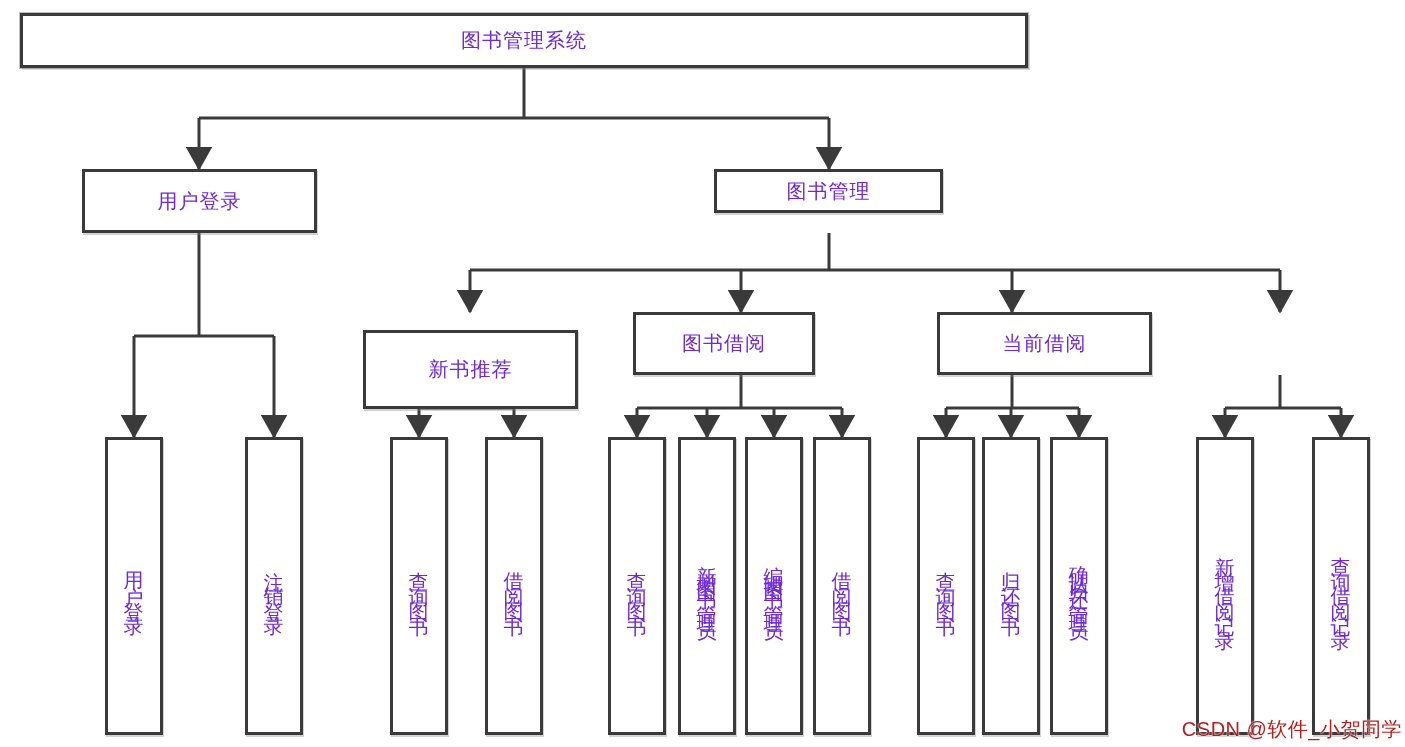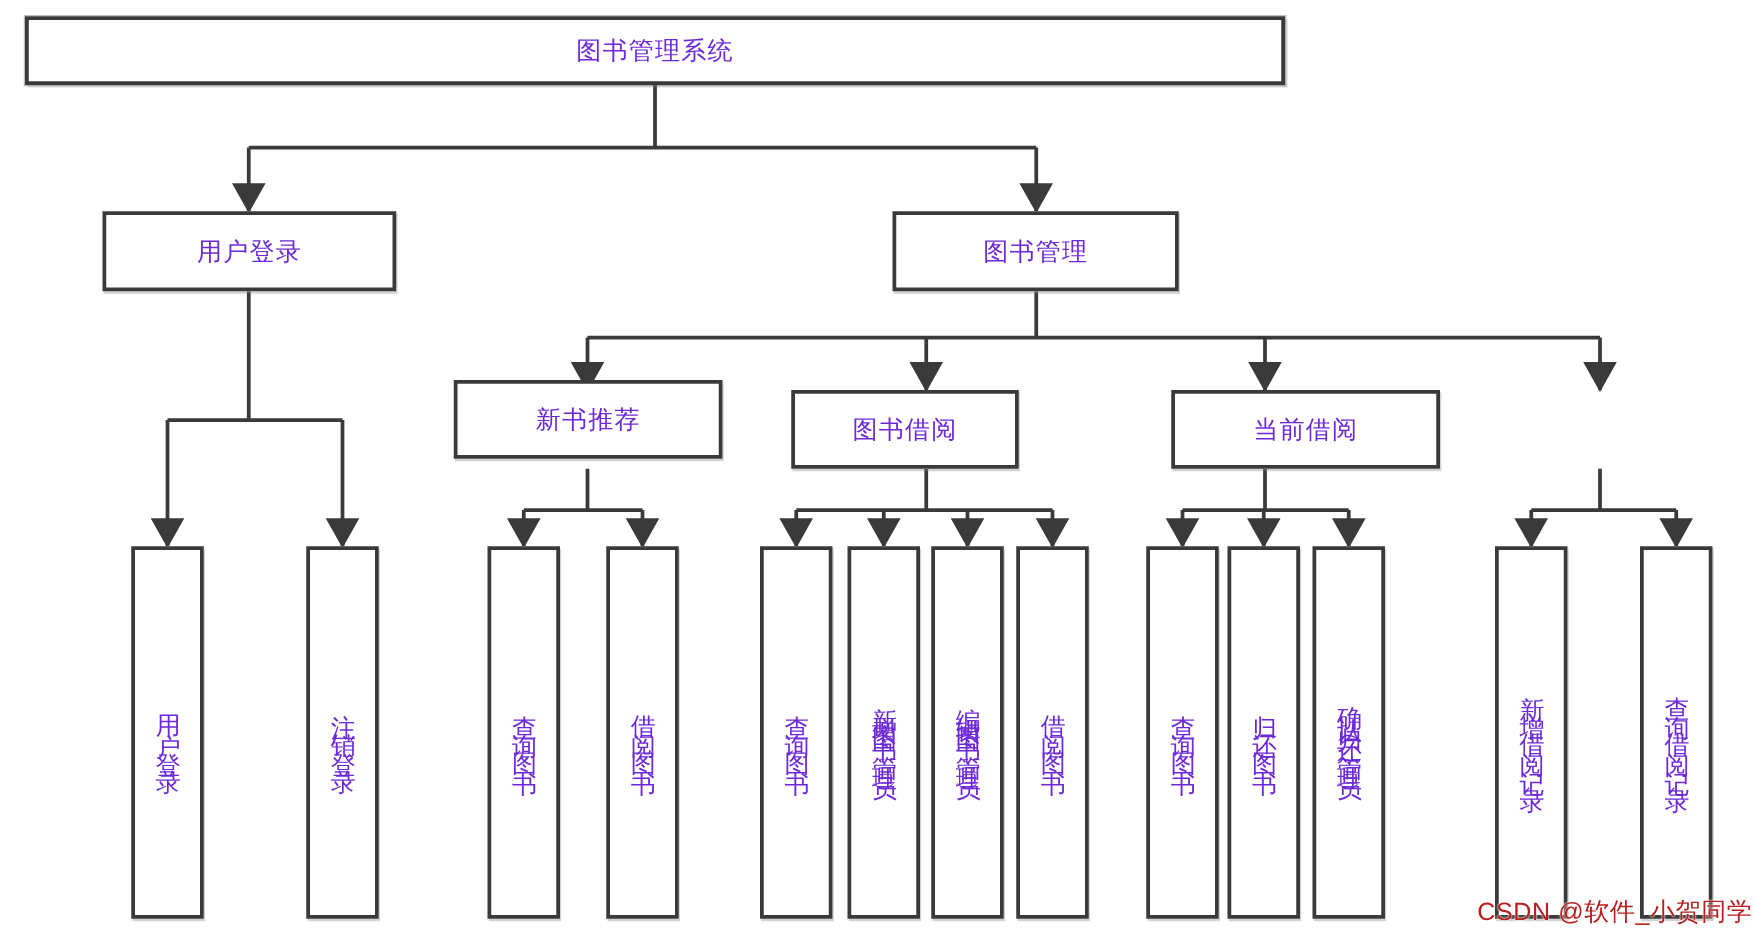--- a/index.html
+++ b/index.html
@@ -137,25 +137,25 @@
     </g>
   </svg>
 
   <div class="node hnode root-node" style="left:20px; top:13px; width:1008px; height:55px;">
     <span>图书管理系统</span>
   </div>
 
   <div class="node hnode" style="left:82px; top:169px; width:235px; height:64px;">
     <span>用户登录</span>
   </div>
-  <div class="node hnode" style="left:714px; top:169px; width:229px; height:64px;">
+  <div class="node hnode" style="left:714px; top:169px; width:229px; height:44px;">
     <span>图书管理</span>
   </div>
 
-  <div class="node hnode" style="left:363px; top:304px; width:215px; height:63px;text-align:right;">
+  <div class="node hnode" style="left:363px; top:330px; width:215px; height:79px;text-align:right;">
     <span>新书推荐</span>
   </div>
   <div class="node hnode" style="left:633px; top:312px; width:182px; height:63px;">
     <span>图书借阅</span>
   </div>
   <div class="node hnode" style="left:905px; top:312px; width:215px; height:63px;margin-left:32px;">
     <span>当前借阅</span>
   </div>
 
   <div class="node vnode" style="left:105px; top:437px; width:58px; height:298px;">

